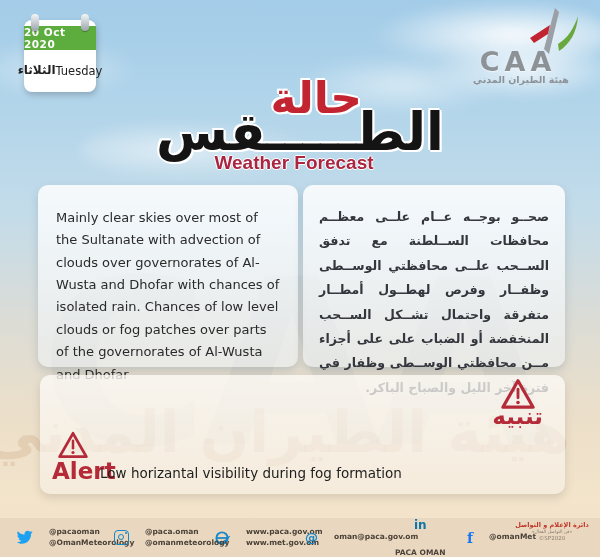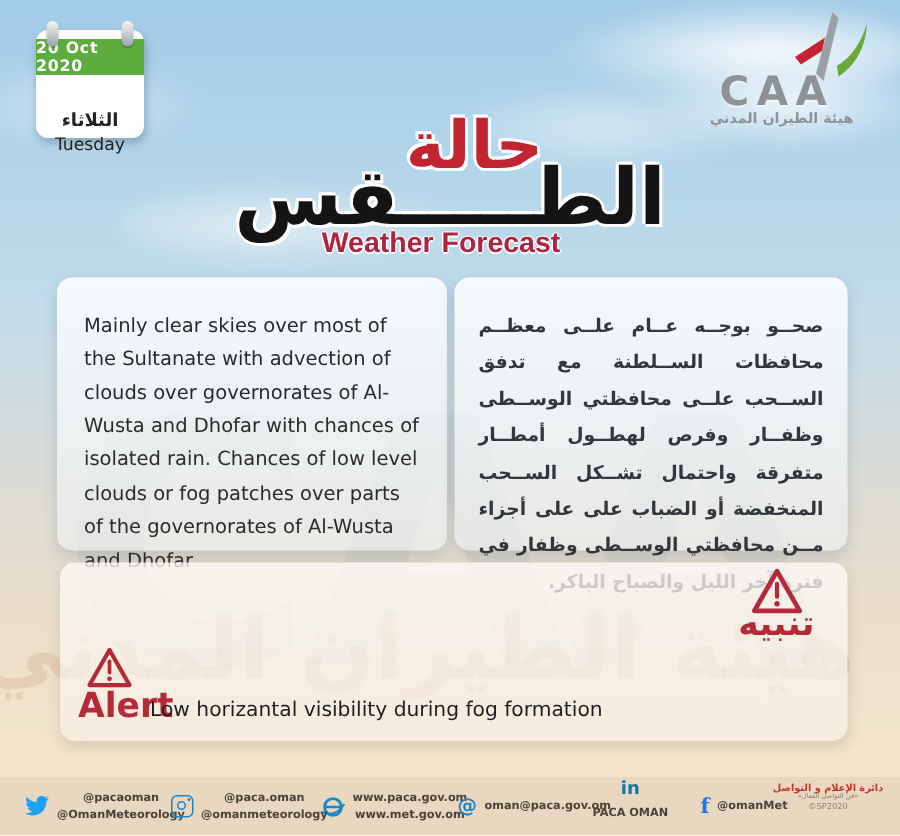--- a/index.html
+++ b/index.html
@@ -23,21 +23,21 @@
 
   
   .calendar{position:absolute; left:24px; top:20px; width:72px; height:72px;
     background:#fff; border-radius:8px; box-shadow:1px 3px 6px rgba(60,80,100,.35);}
   .cal-pin{position:absolute; top:-6px; width:8px; height:17px; border-radius:4px;
     background:linear-gradient(180deg,#f4f6f7,#9aa4ab); box-shadow:0 1px 1px rgba(0,0,0,.3);}
   .pin-l{left:7px;} .pin-r{right:7px;}
   .cal-head{height:24px; margin-top:6px; background:#5cad3e; color:#fff;
     font-size:10.5px; font-weight:bold; display:flex; align-items:center; justify-content:center;
     letter-spacing:.5px;}
-  .cal-body{display:flex; flex-direction:column; align-items:center; justify-content:center; height:40px;margin-top:18px;}
+  .cal-body{display:flex; flex-direction:row; align-items:center; justify-content:center; height:40px;}
   .cal-ar{font-size:12px; font-weight:bold; color:#222; direction:rtl;}
   .cal-en{font-size:11.5px; color:#222; margin-top:2px;}
 
   
   .logo{position:absolute; right:8px; top:6px; width:130px; height:80px; text-align:center;}
   .logo-plane{position:absolute; right:8px; top:2px;}
   .logo-caa{position:absolute; left:0; top:42px; width:112px; text-align:center;
     font-size:27px; font-weight:bold; color:#8d9297; letter-spacing:5px; line-height:1;
     text-shadow:0 1px 1px rgba(255,255,255,.6);}
   .logo-ar{position:absolute; left:0; top:68px; width:118px; text-align:center;
@@ -73,21 +73,21 @@
   .alert-label-ar{position:absolute; right:22px; top:28px; font-size:23px; font-weight:bold;
     color:#b52a38; direction:rtl;}
   .alert-text-ar{position:absolute; right:92px; top:31px; font-size:12px; font-weight:bold;
     color:#3a3e44; direction:rtl;}
   .warn-en{position:absolute; left:16px; top:55px;}
   .alert-label-en{position:absolute; left:12px; top:83px; font-size:23px; color:#b52a38;font-weight:bold;}
   .alert-text-en{position:absolute; left:60px; top:90px; font-size:13.5px; color:#1e1e1e;}
 
   
   .footer{position:absolute; left:0; bottom:0; width:600px; height:39px; background:#ead7bf;}
-  .f-item{position:absolute; top:0; height:39px; display:flex; align-items:center; gap:5px;text-align:center;}
+  .f-item{position:absolute; top:0; height:39px; display:flex; align-items:center; gap:16px;}
   .f-lines{display:flex; flex-direction:column; justify-content:center;}
   .f-lines span{font-size:7.5px; color:#4a4238; line-height:1.45; font-weight:bold;}
   .f-tw{left:16px;} .f-ig{left:114px;} .f-web{left:214px;}
   .f-at{left:305px;} .f-in{left:395px;flex-direction:column;} .f-fb{left:467px;}
   .icon-txt{color:#1787c9; font-weight:bold;}
   .ig-box{width:13px; height:13px; border:1.6px solid #1787c9; border-radius:4px; position:relative;}
   .ig-box::before{content:""; position:absolute; left:2.6px; top:2.6px; width:4.6px; height:4.6px;
     border:1.4px solid #1787c9; border-radius:50%;}
   .ig-box::after{content:""; position:absolute; right:1px; top:1px; width:2px; height:2px;
     background:#1787c9; border-radius:50%;}

